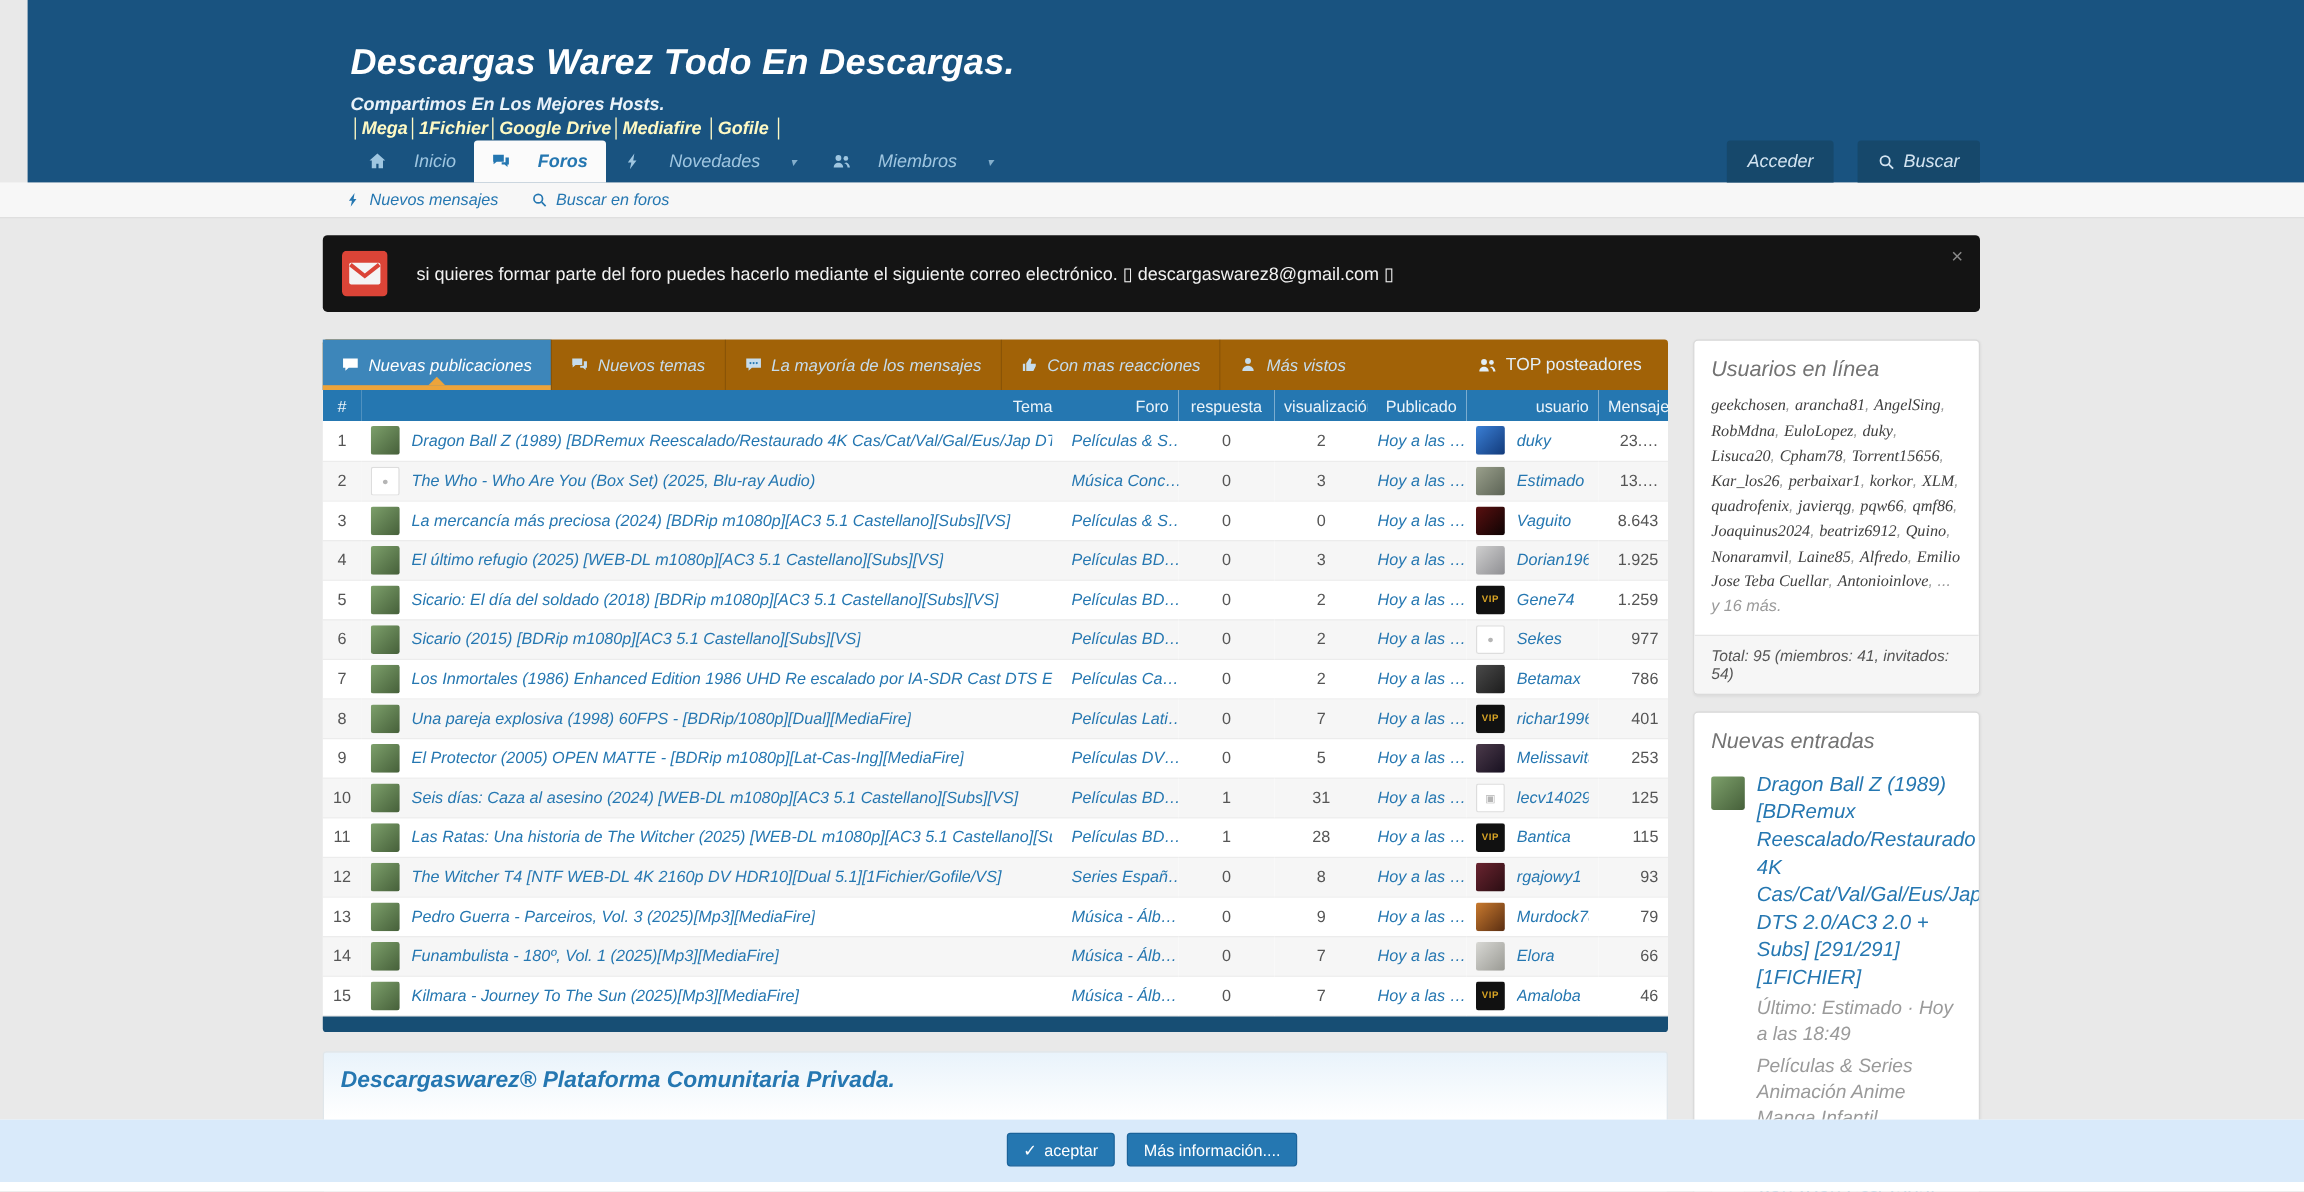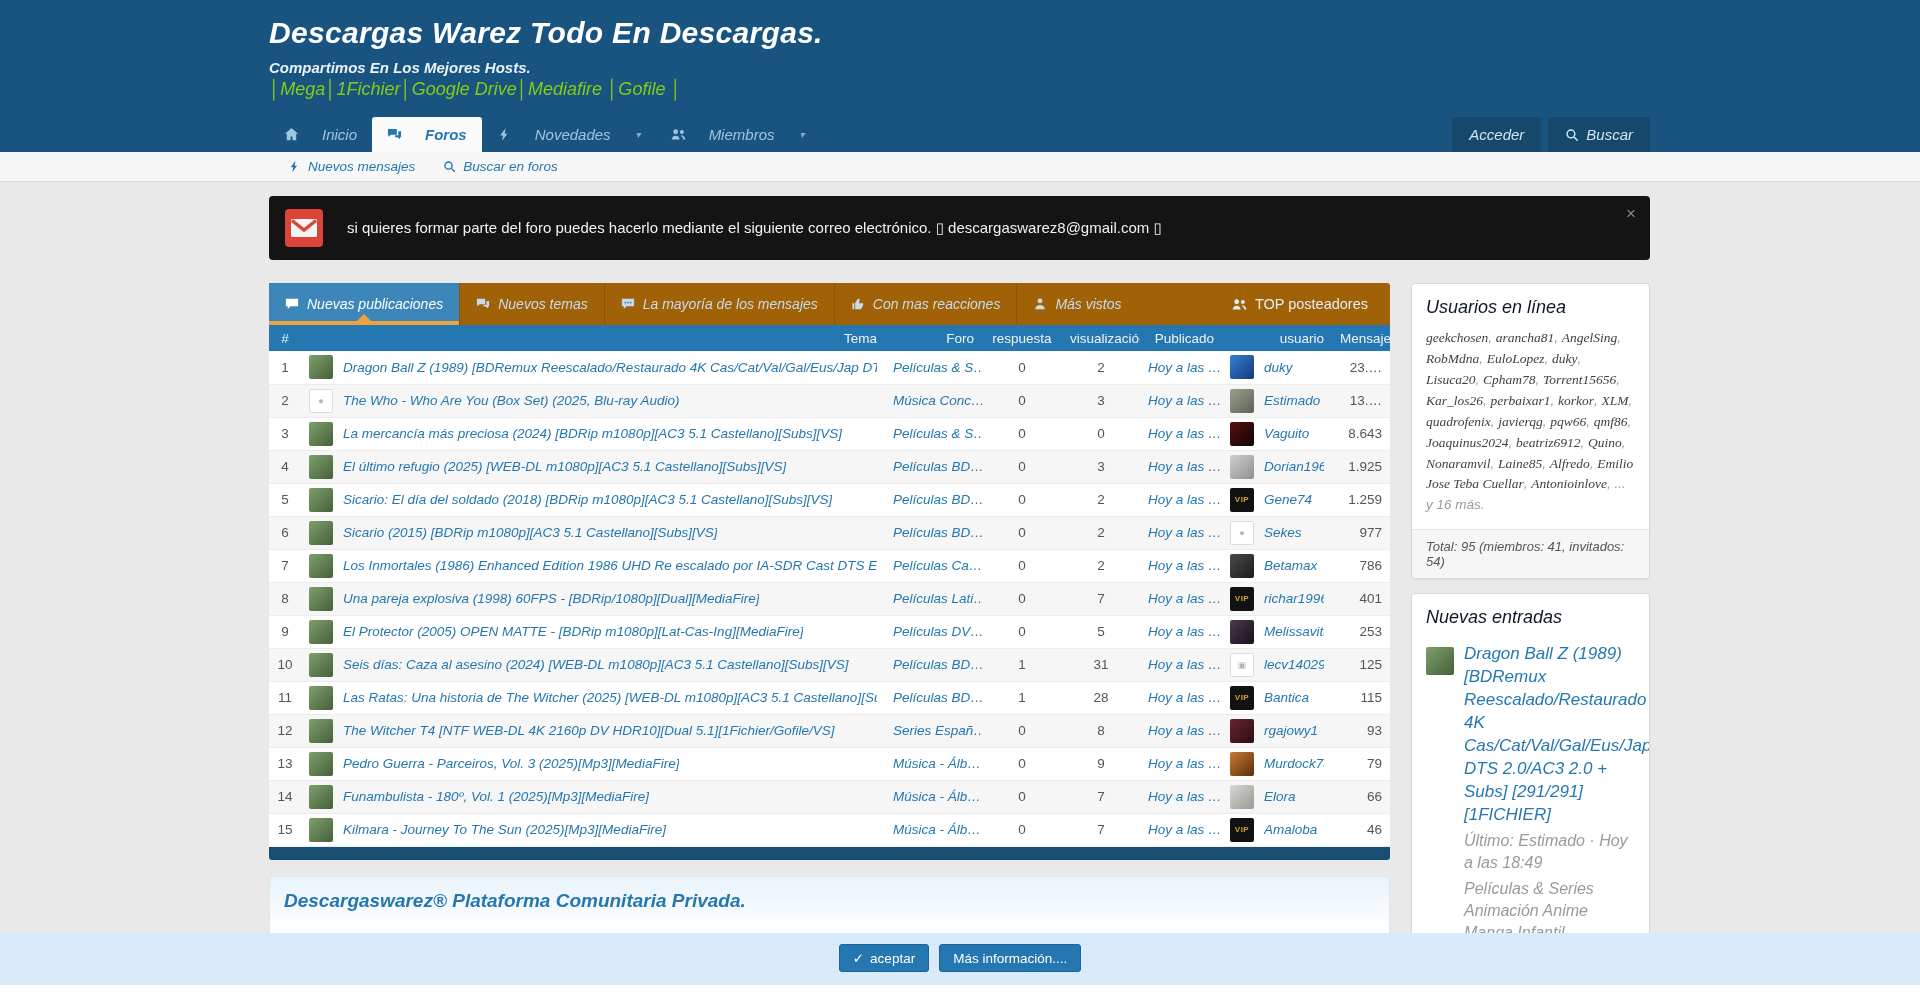--- a/index.html
+++ b/index.html
@@ -1,32 +1,32 @@
 <!DOCTYPE html>
 <html><head>
 <meta charset="utf-8">
 <style>
   * { margin:0; padding:0; box-sizing:border-box; }
   html,body { width:1920px; height:993px; }
   body { font-family:"Liberation Sans", sans-serif; background:#e9e9e9; overflow:hidden; }
   .page { position:relative; width:1920px; height:993px; overflow:hidden; background:#e9e9e9; }
 
   
-  .site-header { position:relative; height:152px; background:#195380; padding-top:16px; }
+  .site-header { position:relative; height:152px; background:#195380; padding-top:36px;margin-left:23px; }
   .header-inner { margin-left:269px; }
   .site-title { color:#fff; font-size:30px; font-weight:bold; font-style:italic; letter-spacing:.3px; }
   .site-subtitle { margin-top:9px; color:#e9f2f9; font-size:15px; font-weight:bold; font-style:italic; }
-  .site-hosts { margin-top:3px; color:#84cc16; font-size:18px; font-weight:normal; font-style:italic; }
+  .site-hosts { margin-top:3px; color:#fef9c3; font-size:15px; font-weight:bold; font-style:italic; }
   .main-nav { position:absolute; left:269px; right:270px; bottom:0; display:flex; align-items:flex-end; }
   .nav-tab { display:flex; align-items:center; gap:23px; height:35px; padding:0 15px; color:#9fc6e0;
              font-size:15px; font-style:italic; text-decoration:none; border-radius:3px 3px 0 0; cursor:pointer; }
   .nav-tab .ic { display:inline-flex; }
   .nav-tab.active { background:#fbfbfb; color:#2577b1; font-weight:bold; }
   .nav-caret { font-size:10px; opacity:.8; margin-left:2px; }
-  .nav-actions { margin-left:auto; display:flex; gap:7px; }
+  .nav-actions { margin-left:auto; display:flex; gap:20px; }
   .nav-btn { display:flex; align-items:center; gap:7px; height:35px; padding:0 17px; background:#16486b;
              color:#d3e4f1; font-size:15px; font-style:italic; border-radius:3px 3px 0 0; text-decoration:none; cursor:pointer; }
 
   
   .subnav { height:30px; background:#f7f7f7; border-bottom:1px solid #d9d9d9; display:flex; align-items:center;
             gap:28px; padding-left:288px; }
   .subnav-link { display:flex; align-items:center; gap:7px; color:#2577b1; font-size:13.5px; font-style:italic;
                  text-decoration:none; cursor:pointer; }
 
   
@@ -71,21 +71,21 @@
   .table-footer-bar { height:13px; background:#174e74; border-radius:0 0 3px 3px; }
 
   
   .board-footer { margin-top:16px; height:140px; background:linear-gradient(#e9f3fb, #ffffff 55px);
                   border:1px solid #e0e6ea; border-radius:3px 3px 0 0; padding:13px 14px; }
   .board-footer h2 { color:#2577b1; font-size:19px; font-style:italic; font-weight:bold; }
 
   
   .side-box { background:#fff; border:1px solid #d8d8d8; border-radius:4px; box-shadow:0 1px 2px rgba(0,0,0,.05);
               margin-bottom:14px; overflow:hidden; }
-  .side-box h3 { color:#0f172a; font-size:18px; font-style:italic; font-weight:normal; padding:13px 14px 7px; }
+  .side-box h3 { color:#737373; font-size:18px; font-style:italic; font-weight:normal; padding:13px 14px 7px; }
   .user-list { padding:3px 14px 13px; font-size:13.5px; line-height:1.55; color:#9a9a9a; font-style:italic; }
   .user-list a { color:#404040; text-decoration:none; cursor:pointer;font-family:Liberation Serif, serif; }
   .user-more { color:#9a9a9a; }
   .side-total { background:#f6f6f6; border-top:1px solid #e5e5e5; padding:9px 14px; color:#555;
                 font-size:13px; font-style:italic; }
   .entry { display:flex; gap:10px; padding:8px 14px 10px; }
   .entry .avatar { width:28px; height:28px; margin-top:4px; }
   .entry-body { min-width:0; }
   .entry-title { display:block; color:#2577b1; font-size:17px; line-height:1.35; font-style:italic;
                  text-decoration:none; cursor:pointer; }

